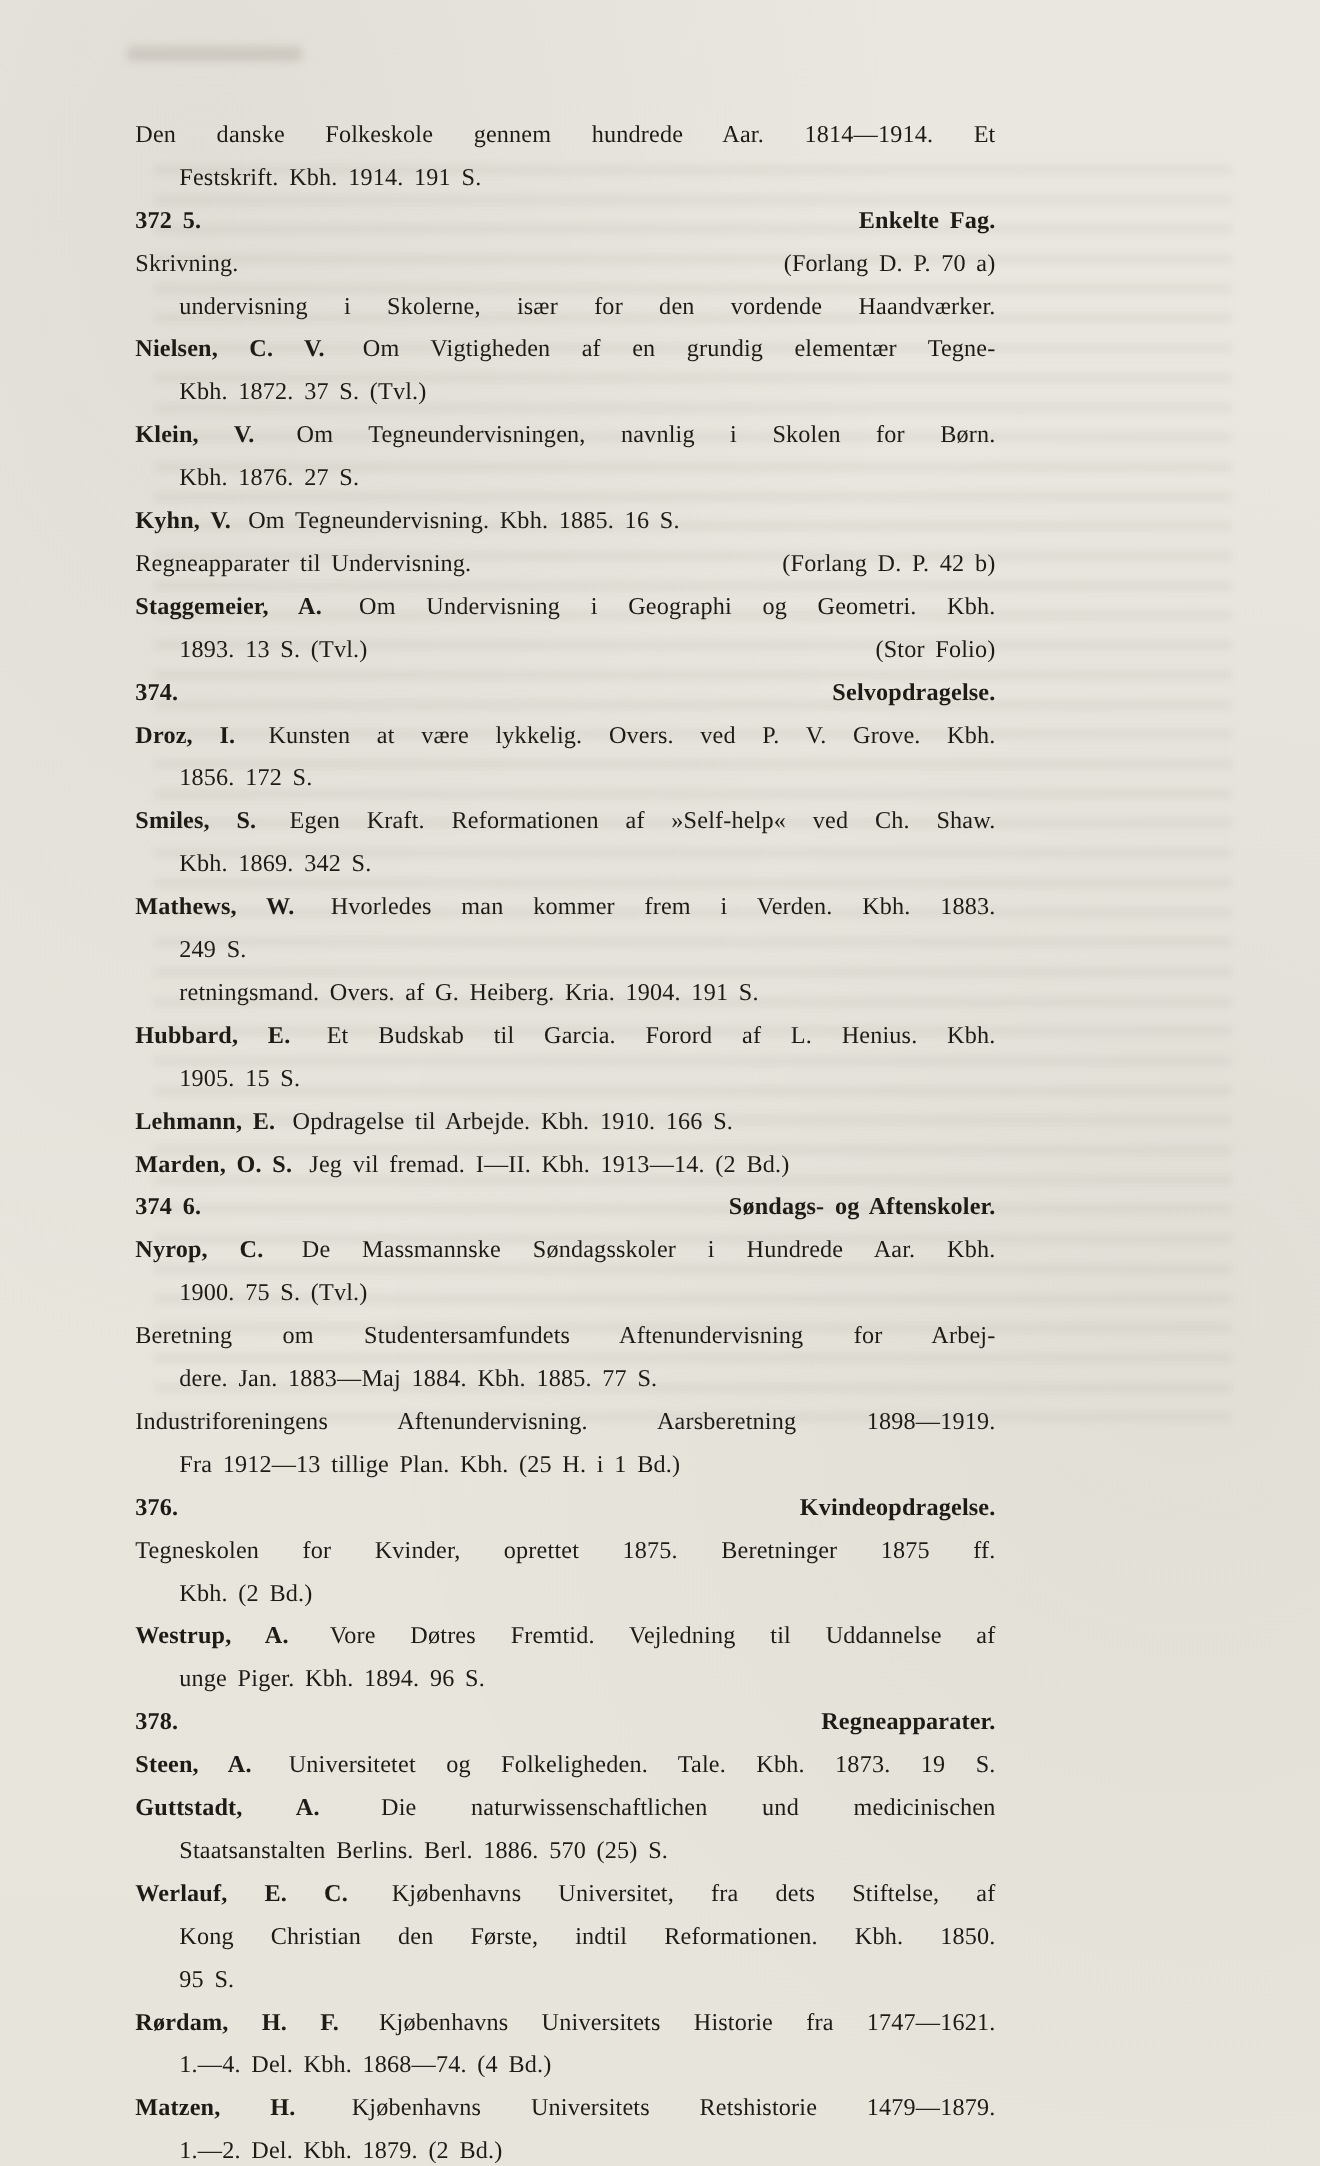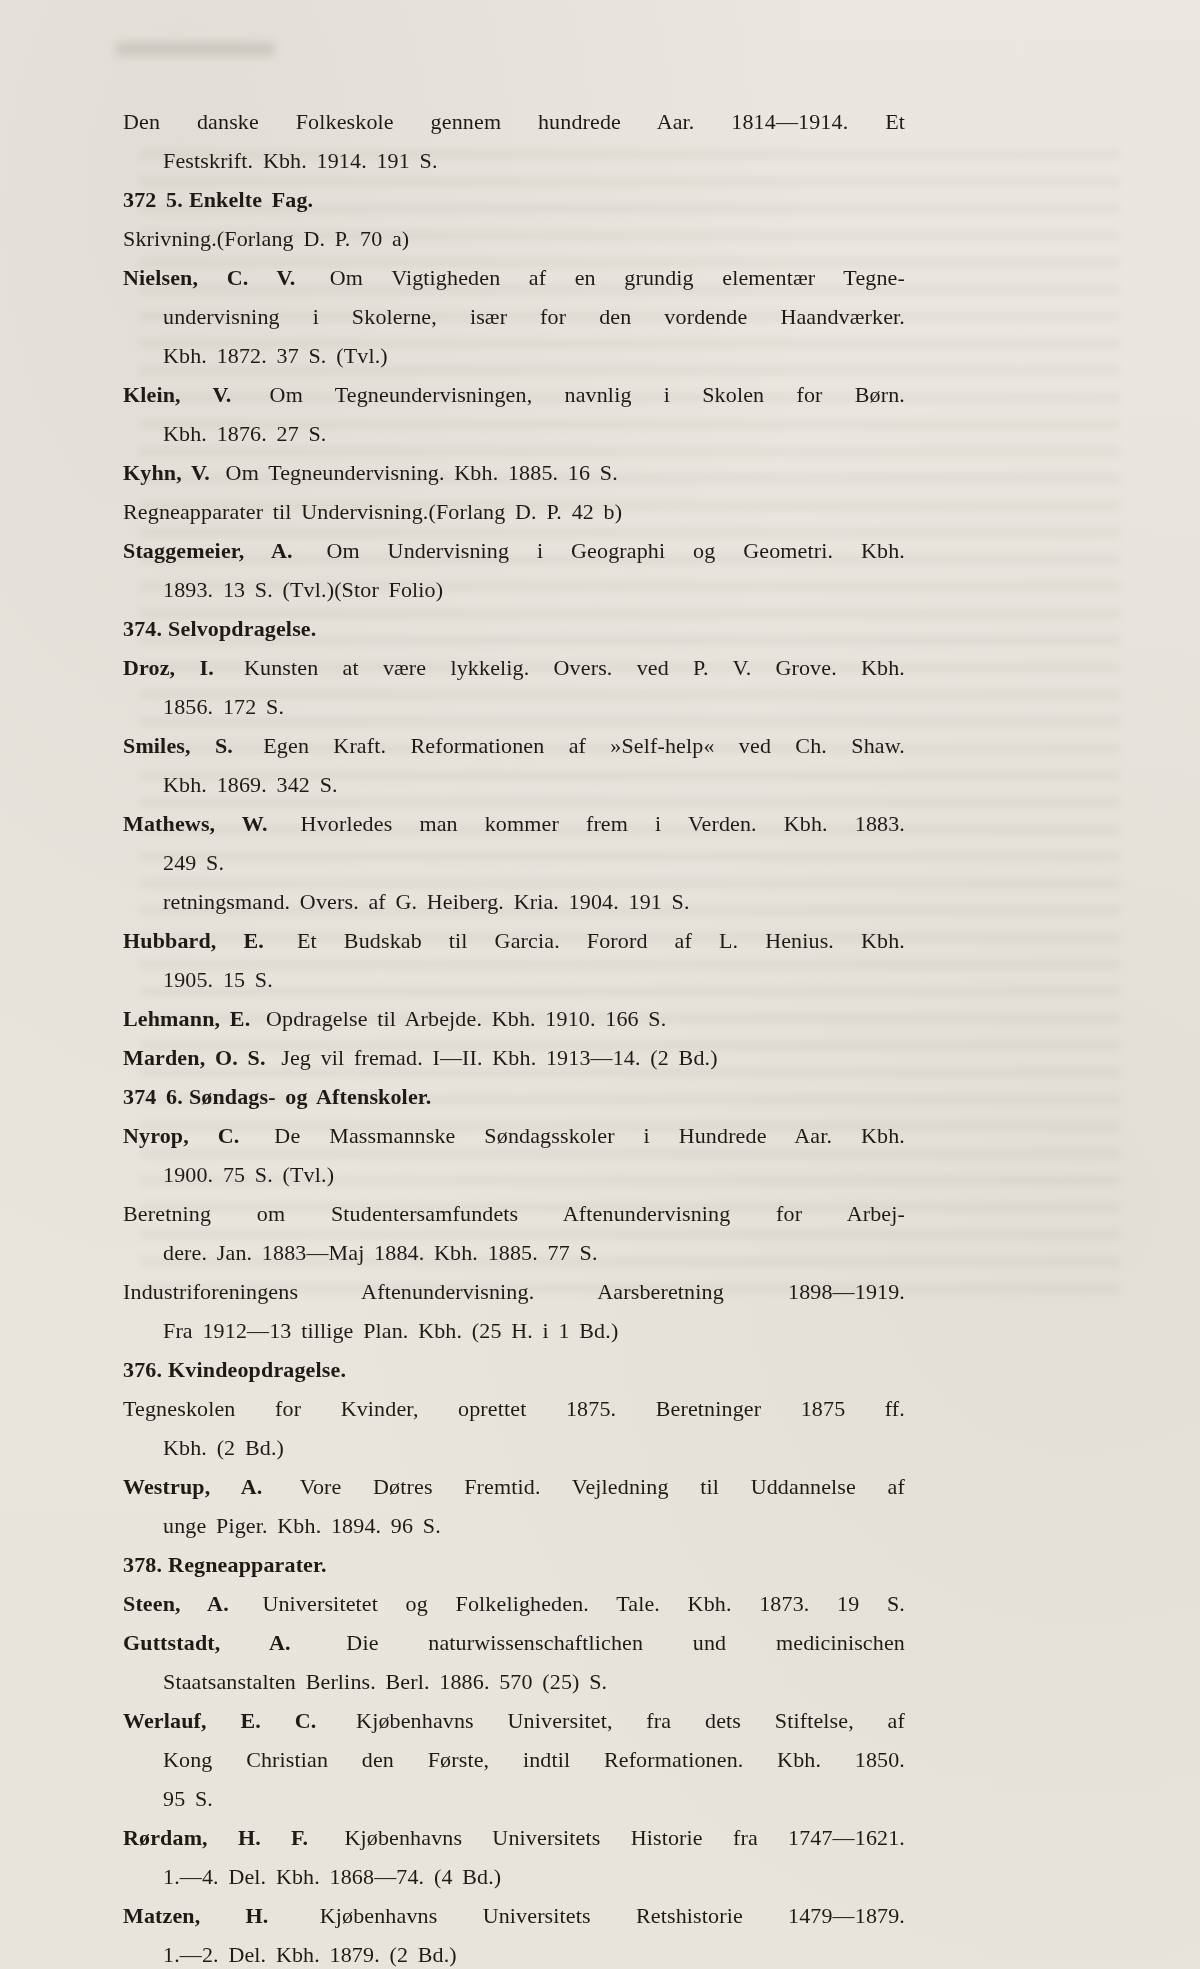--- a/index.html
+++ b/index.html
@@ -63,21 +63,21 @@
     white-space: normal;
     margin-top: 12px;
   }
   .line.ind { padding-left: 40px; }
   .line.just {
     text-align: justify;
     text-align-last: justify;
   }
   .line.flex {
     display: flex;
-    justify-content: flex-start;
+    justify-content: space-between;
     text-align: left;
   }
   .b { font-weight: 700; }
   .line > .b { margin-right: 6px; }
   .left .b { margin-right: 6px; }
   .right { text-align: right; }
   .right.b { margin-right: 0; }
   .page-number {
     position: absolute;
     left: 0;
@@ -99,22 +99,22 @@
       <div class="line just"><span>Den danske Folkeskole gennem hundrede Aar. 1814—1914. Et</span></div>
       <div class="line ind"><span>Festskrift. Kbh. 1914. 191 S.</span></div>
       <div class="line flex">
         <span class="left"><span class="b">372 5.</span></span>
         <span class="right b">Enkelte Fag.</span>
       </div>
       <div class="line flex">
         <span class="left"><span>Skrivning.</span></span>
         <span class="right">(Forlang D. P. 70 a)</span>
       </div>
+      <div class="line ind just"><span>undervisning i Skolerne, især for den vordende Haandværker.</span></div>
       <div class="line just"><span class="b">Nielsen, C. V.</span><span> Om Vigtigheden af en grundig elementær Tegne-</span></div>
-      <div class="line ind just"><span>undervisning i Skolerne, især for den vordende Haandværker.</span></div>
       <div class="line ind"><span>Kbh. 1872. 37 S. (Tvl.)</span></div>
       <div class="line just"><span class="b">Klein, V.</span><span> Om Tegneundervisningen, navnlig i Skolen for Børn.</span></div>
       <div class="line ind"><span>Kbh. 1876. 27 S.</span></div>
       <div class="line"><span class="b">Kyhn, V.</span><span> Om Tegneundervisning. Kbh. 1885. 16 S.</span></div>
       <div class="line flex">
         <span class="left"><span>Regneapparater til Undervisning.</span></span>
         <span class="right">(Forlang D. P. 42 b)</span>
       </div>
       <div class="line just"><span class="b">Staggemeier, A.</span><span> Om Undervisning i Geographi og Geometri. Kbh.</span></div>
       <div class="line ind flex">

